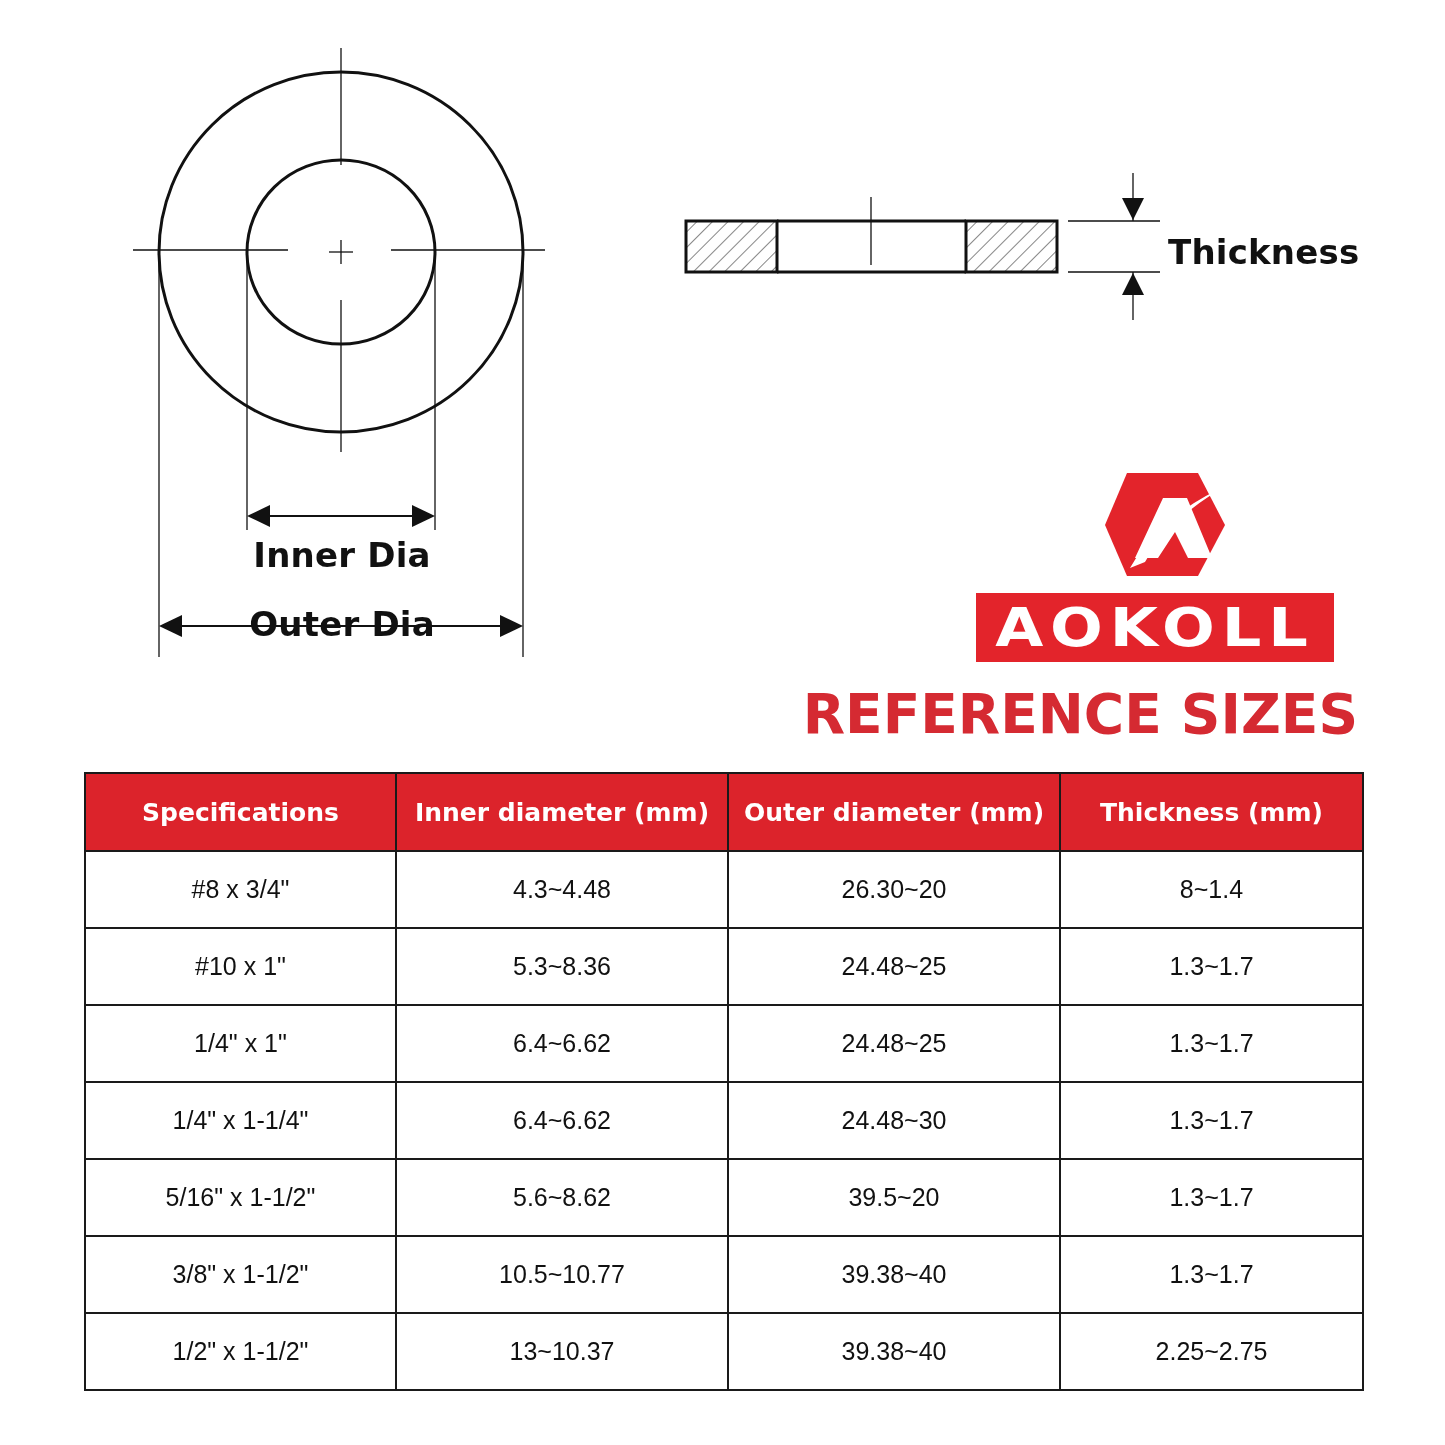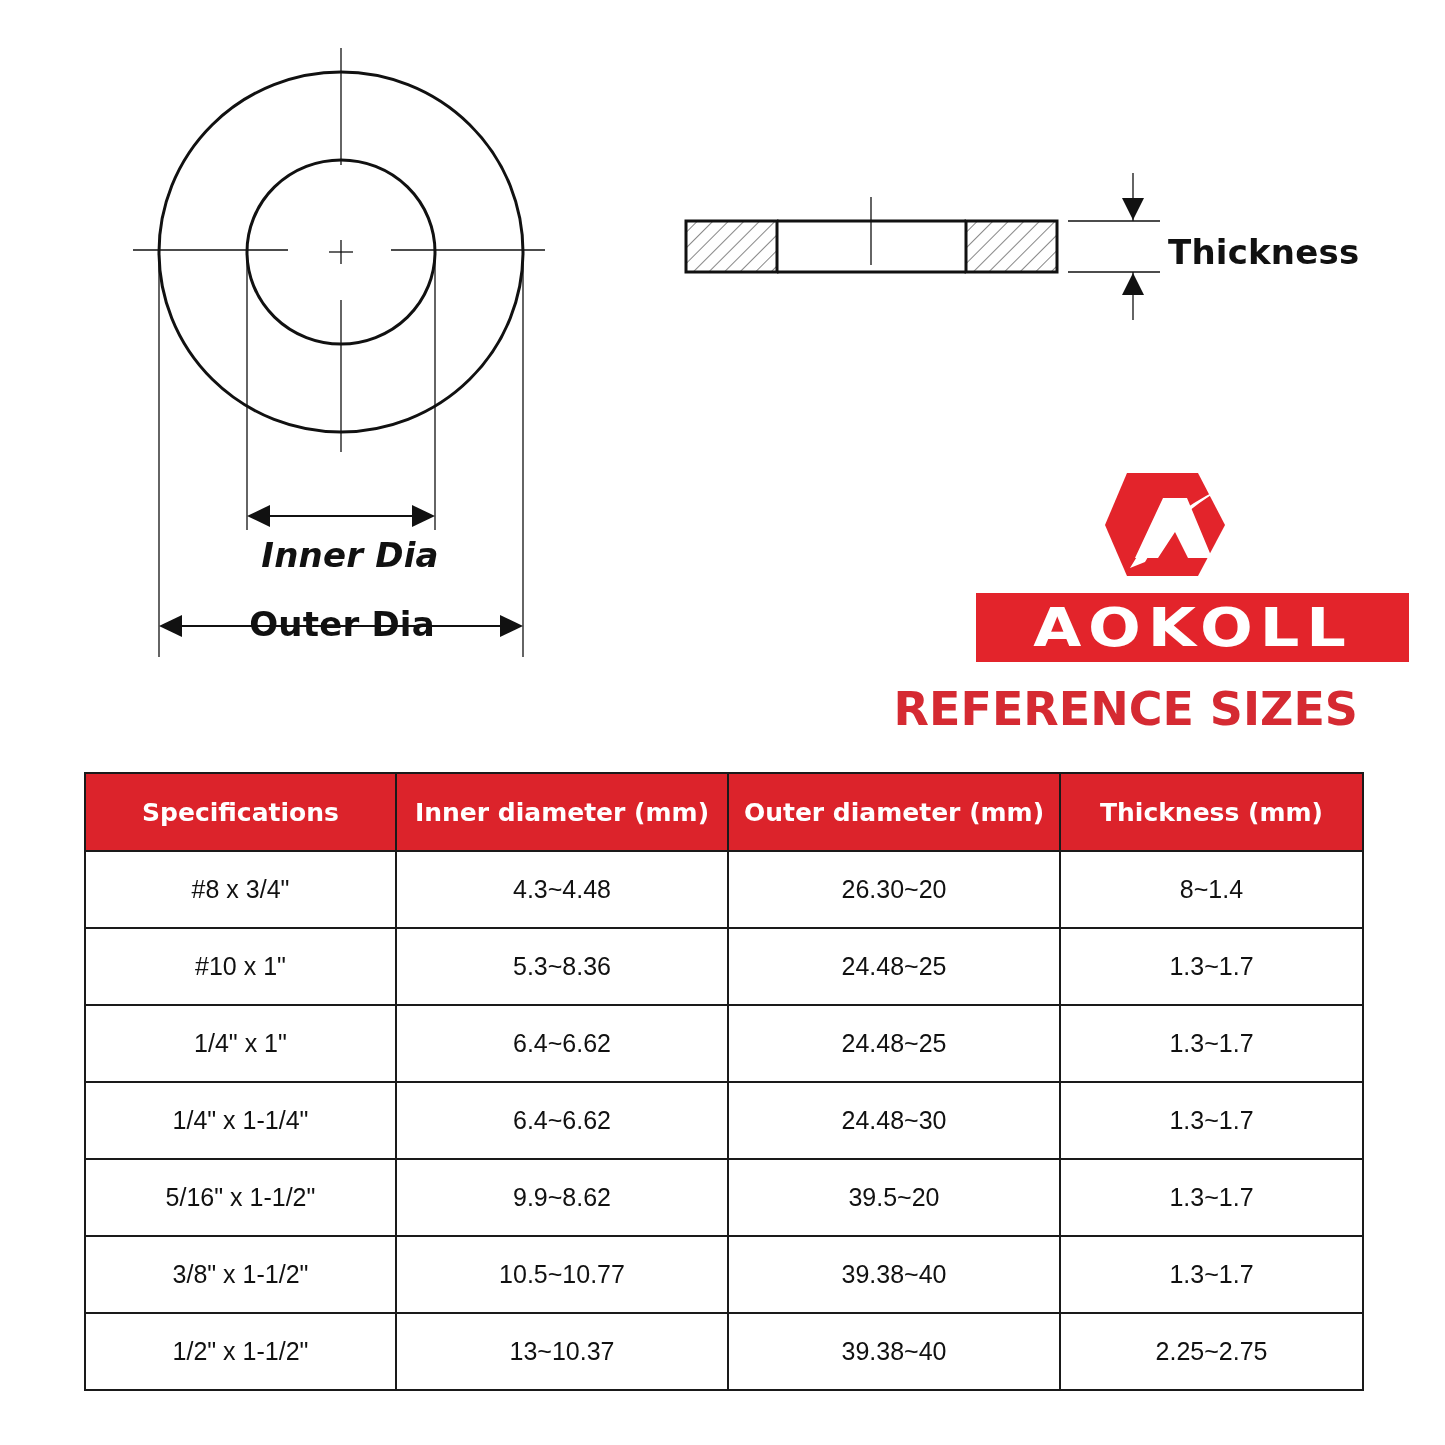--- a/index.html
+++ b/index.html
@@ -1,21 +1,21 @@
 <!DOCTYPE html>
 <html><head>
 <meta charset="utf-8">
 <style>
   html, body { margin: 0; padding: 0; background: #ffffff; }
   body { width: 1445px; height: 1445px; position: relative; overflow: hidden; font-family: "DejaVu Sans", sans-serif; }
   .abs { position: absolute; }
   .diagram-label { position: absolute; font-family: "DejaVu Sans", sans-serif; font-weight: bold; font-size: 34px; color: #111; text-align: center; letter-spacing: 0.2px; }
-  .brand-box { position: absolute; left: 976px; top: 593px; width: 433px; height: 69px; background: #e3242b; display: flex; align-items: center; justify-content: center; }
+  .brand-box { position: absolute; left: 976px; top: 593px; width: 358px; height: 69px; background: #e3242b; display: flex; align-items: center; justify-content: center; }
   .brand-name { color: #ffffff; font-family: "DejaVu Sans", sans-serif; font-weight: bold; font-size: 54px; letter-spacing: 6px; transform: scaleX(1.15); transform-origin: center; }
-  .ref-title { position: absolute; left: 800px; top: 682px; width: 558px; text-align: right; color: #d52a32; font-family: "DejaVu Sans", sans-serif; font-weight: bold; font-size: 46px; letter-spacing: 0px; white-space: nowrap; }
+  .ref-title { position: absolute; left: 800px; top: 682px; width: 558px; text-align: right; color: #d52a32; font-family: "DejaVu Sans", sans-serif; font-weight: bold; font-size: 55px; letter-spacing: 0px; white-space: nowrap; }
   table.spec { position: absolute; left: 84px; top: 772px; width: 1278px; border-collapse: collapse; table-layout: fixed; }
   table.spec th, table.spec td { border: 2px solid #1a1a1a; text-align: center; padding: 0; margin-left: 17px; }
   table.spec th { background: #dc232b; color: #ffffff; font-family: "DejaVu Sans", sans-serif; font-weight: bold; font-size: 25px; height: 76px; }
   table.spec td { font-family: "Liberation Sans", sans-serif; font-size: 25px; color: #111; height: 75px; }
 </style>
 </head>
 <body>
 
 <svg class="abs" style="left:0;top:0" width="700" height="700" viewBox="0 0 700 700">
 
@@ -44,21 +44,21 @@
     <polygon points="247,516 270,505 270,527" fill="#111"></polygon>
     <polygon points="435,516 412,505 412,527" fill="#111"></polygon>
   </g>
 
   <g>
     <line x1="175" y1="626" x2="507" y2="626" stroke="#111" stroke-width="2"></line>
     <polygon points="159,626 182,615 182,637" fill="#111"></polygon>
     <polygon points="523,626 500,615 500,637" fill="#111"></polygon>
   </g>
 </svg>
-<div class="diagram-label" style="left:250px;top:535px;width:200px;font-style:italic;">Inner Dia</div>
+<div class="diagram-label" style="left:242px;top:535px;width:200px;">Inner Dia</div>
 <div class="diagram-label" style="left:242px;top:604px;width:200px;">Outer Dia</div>
 
 <svg class="abs" style="left:660px;top:160px" width="500" height="180" viewBox="660 160 500 180">
   <defs>
     <pattern id="hatch" patternUnits="userSpaceOnUse" width="11" height="11" patternTransform="rotate(45)">
       <line x1="0" y1="0" x2="0" y2="11" stroke="#222" stroke-width="1.1"></line>
     </pattern>
   </defs>
   <rect x="686" y="221" width="91" height="51" fill="url(#hatch)" stroke="#111" stroke-width="3"></rect>
   <rect x="966" y="221" width="91" height="51" fill="url(#hatch)" stroke="#111" stroke-width="3"></rect>
@@ -122,21 +122,21 @@
       <td>1.3~1.7</td>
     </tr>
     <tr>
       <td>1/4" x 1-1/4"</td>
       <td>6.4~6.62</td>
       <td>24.48~30</td>
       <td>1.3~1.7</td>
     </tr>
     <tr>
       <td>5/16" x 1-1/2"</td>
-      <td>9.9~8.62</td>
+      <td>5.6~8.62</td>
       <td>39.5~20</td>
       <td>1.3~1.7</td>
     </tr>
     <tr>
       <td>3/8" x 1-1/2"</td>
       <td>10.5~10.77</td>
       <td>39.38~40</td>
       <td>1.3~1.7</td>
     </tr>
     <tr>

